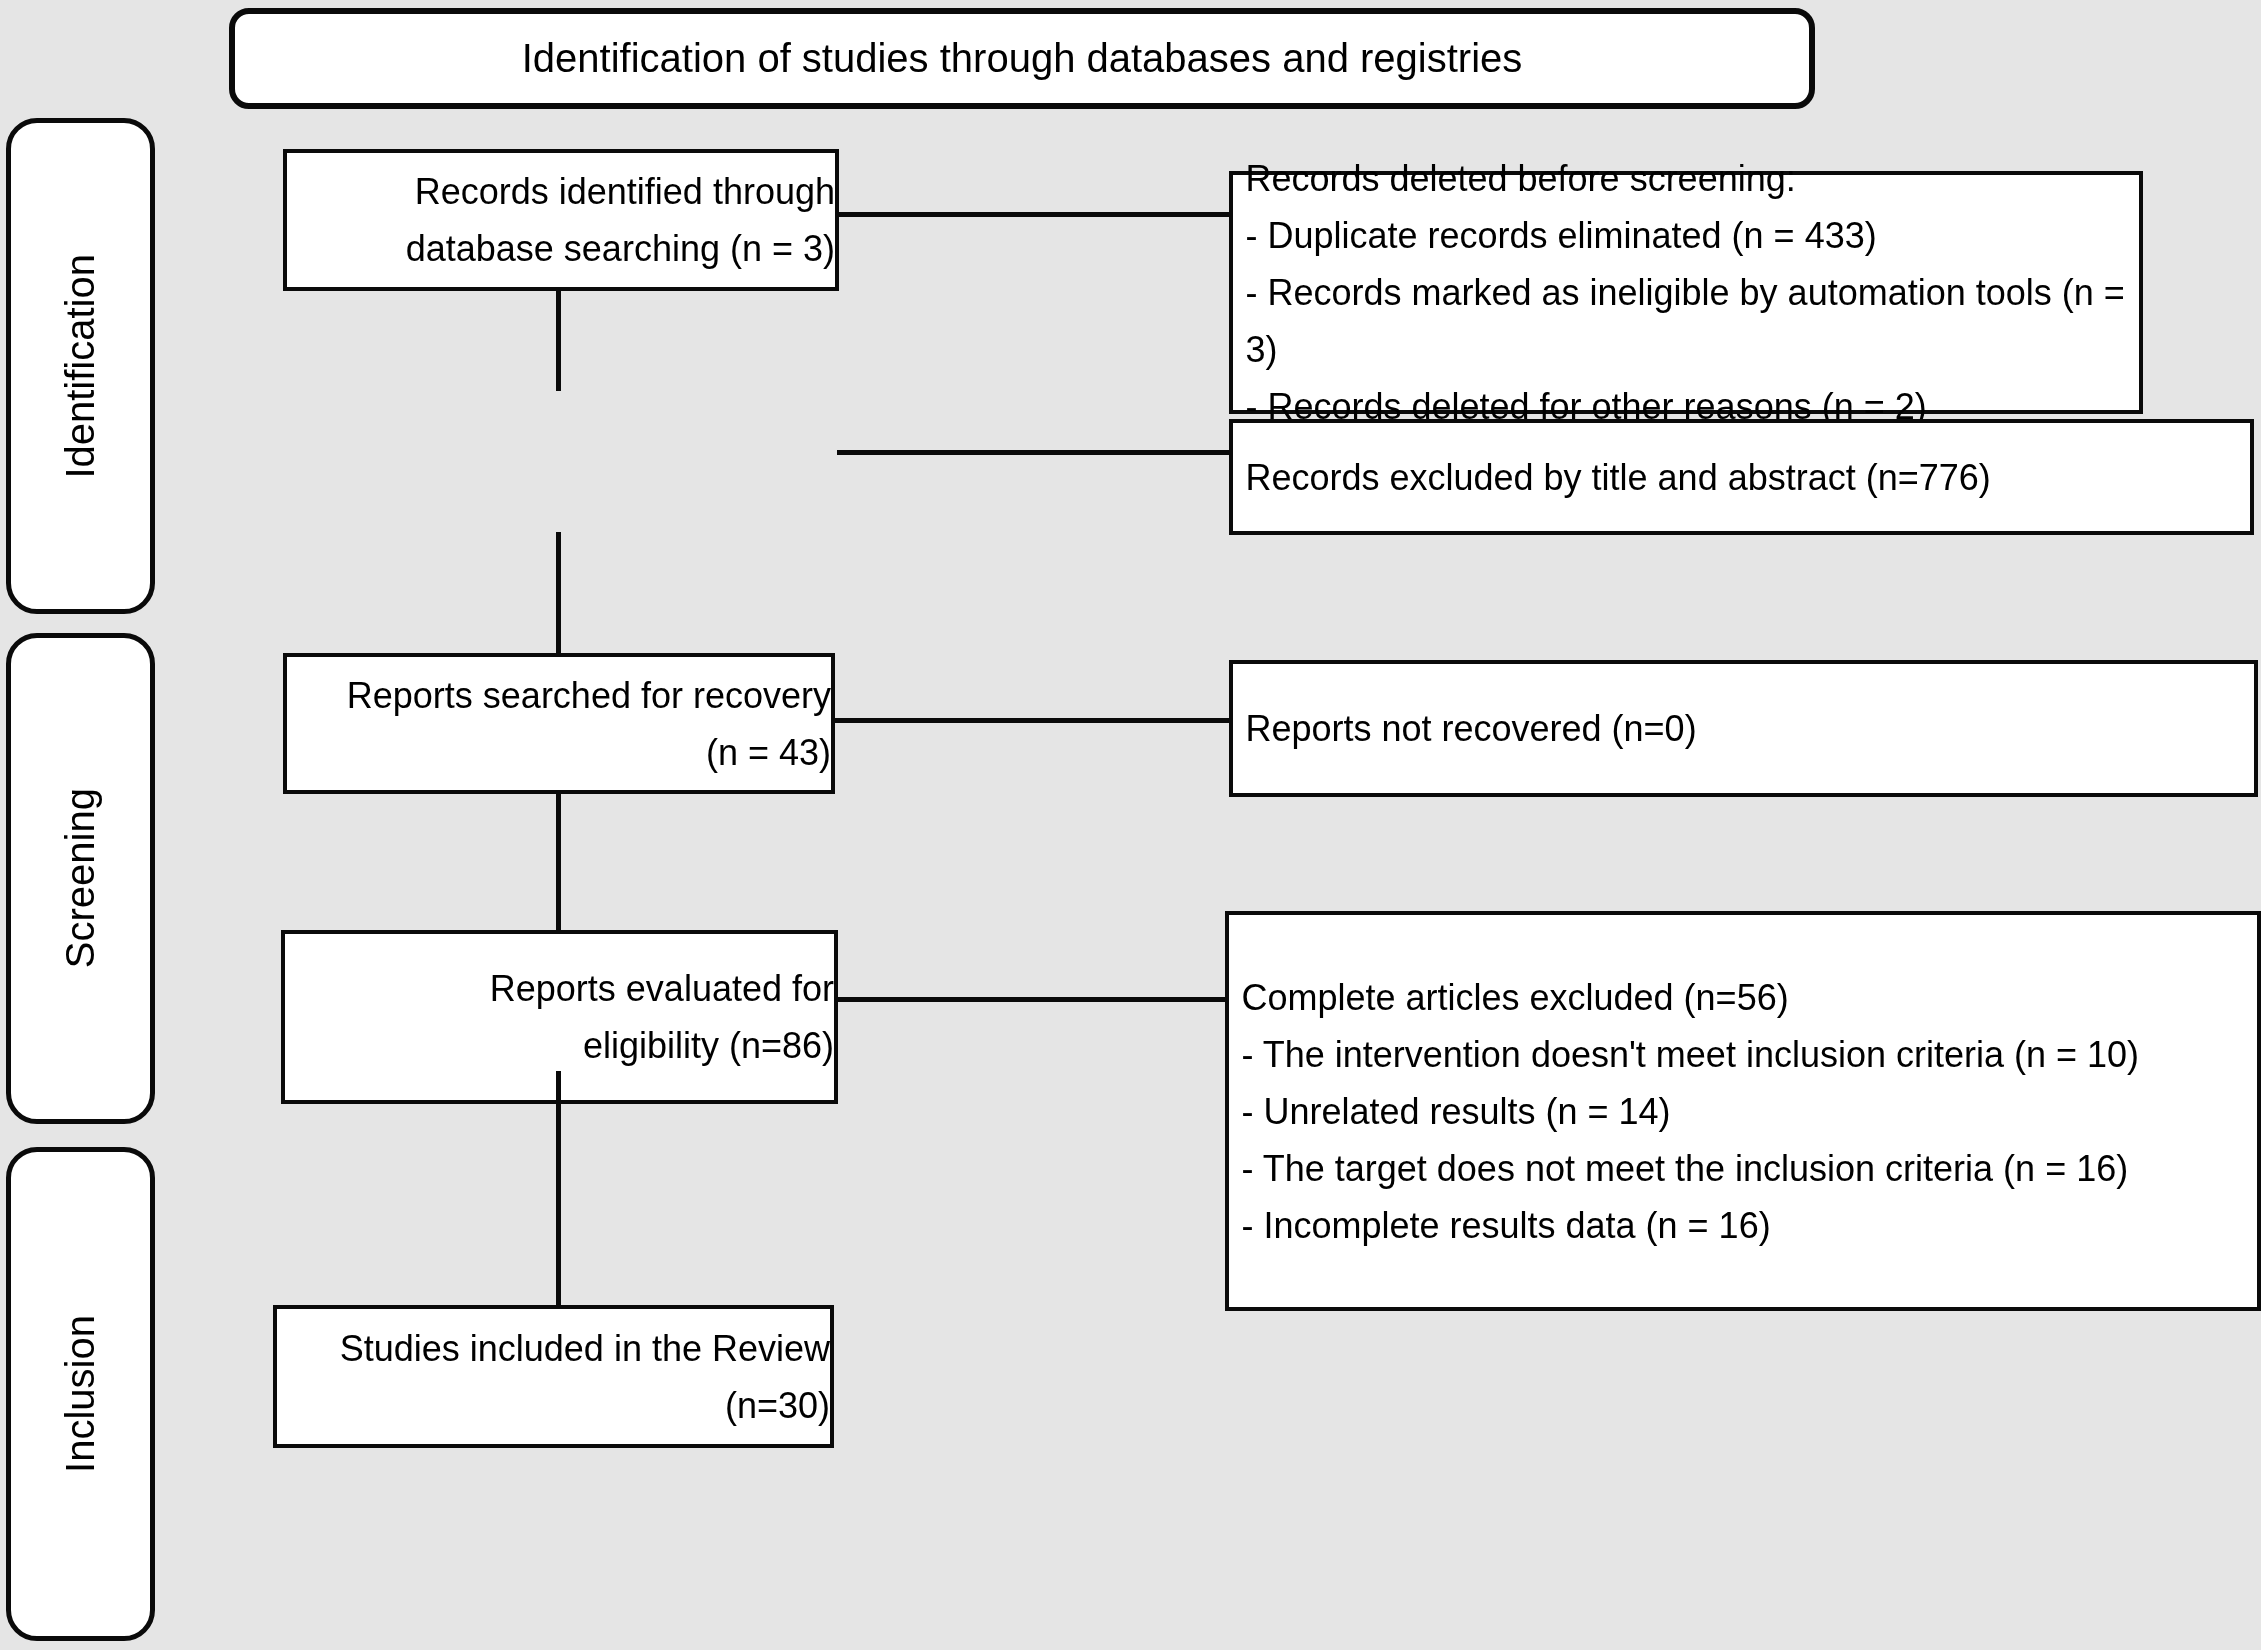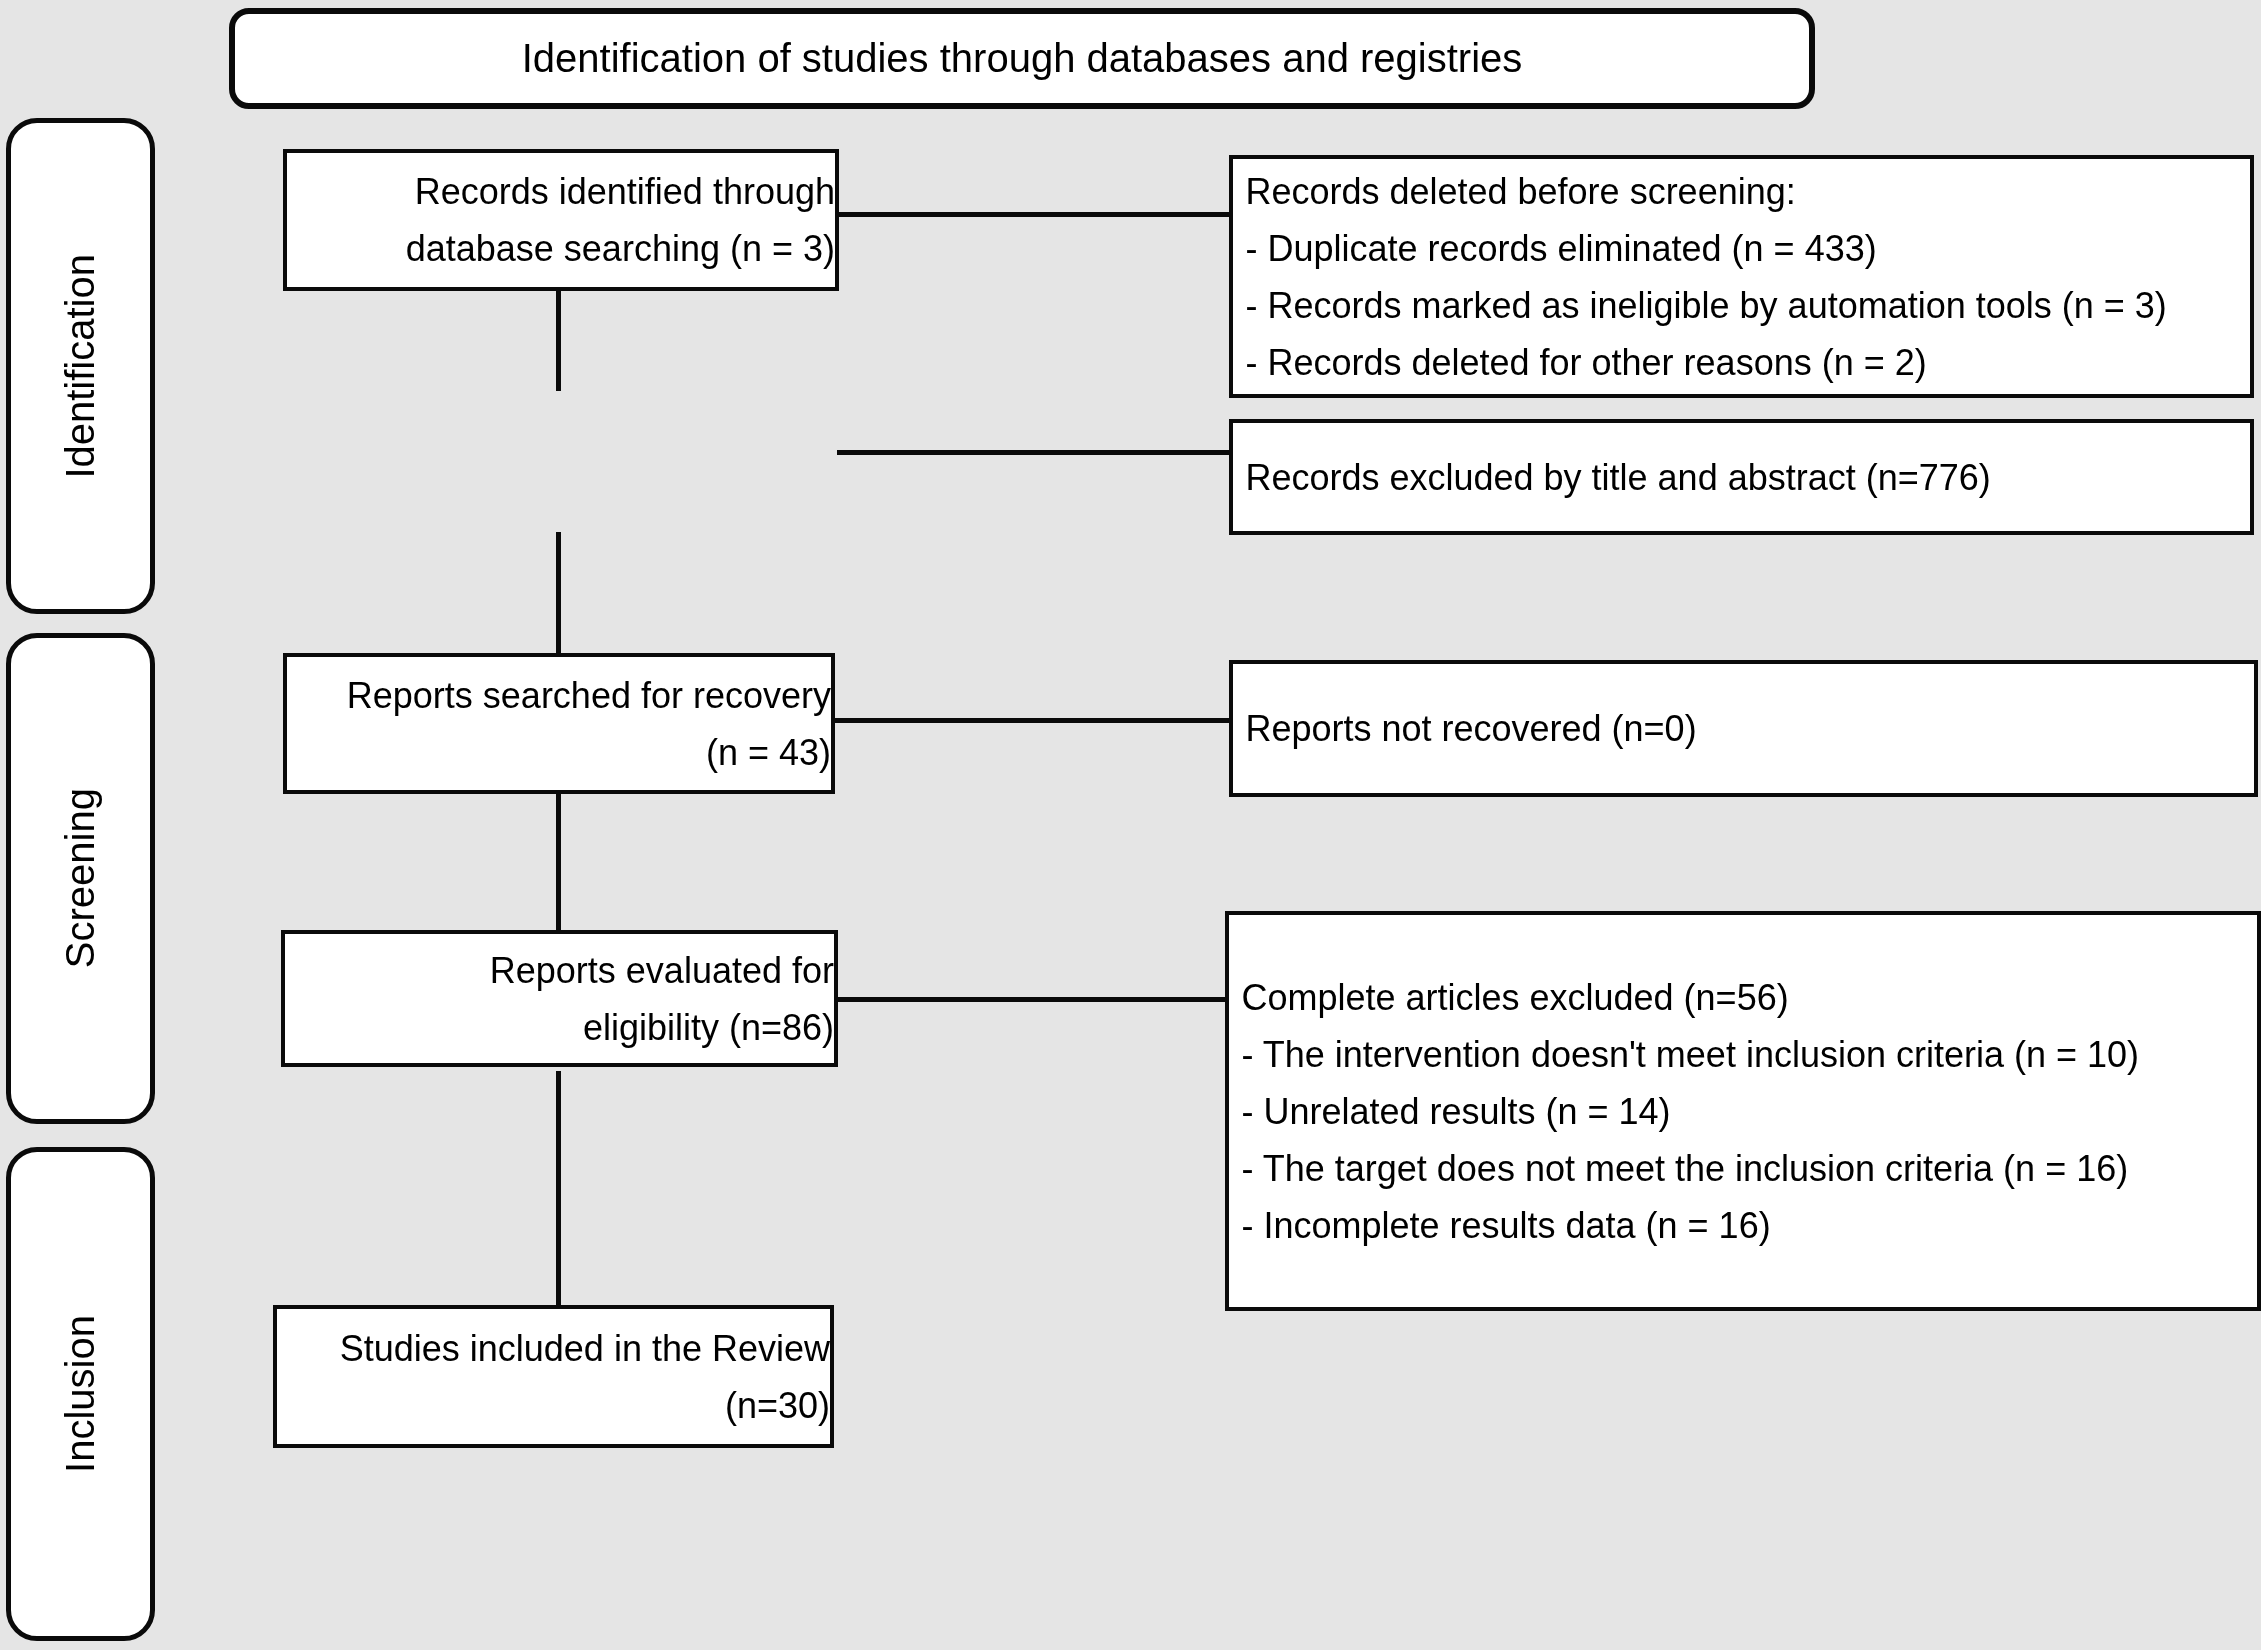--- a/index.html
+++ b/index.html
@@ -92,31 +92,31 @@
     <span class="line">Records identified through</span>
     <span class="line">database searching (n = 3)</span>
   </div>
 
 
   <div class="abs flow-box" style="left:283px; top:653px; width:552px; height:141px;">
     <span class="line">Reports searched for recovery</span>
     <span class="line">(n = 43)</span>
   </div>
 
-  <div class="abs flow-box" style="left:281px; top:930px; width:557px; height:137px;">
+  <div class="abs flow-box" style="left:281px; top:930px; width:557px; height:174px;">
     <span class="line">Reports evaluated for</span>
     <span class="line">eligibility (n=86)</span>
   </div>
 
   <div class="abs flow-box" style="left:273px; top:1305px; width:561px; height:143px;">
     <span class="line">Studies included in the Review</span>
     <span class="line">(n=30)</span>
   </div>
 
-  <div class="abs flow-box left-align" style="left:1229px; top:155px; width:1025px; height:243px;">
+  <div class="abs flow-box left-align" style="left:1229px; top:171px; width:914px; height:243px;">
     <span class="line">Records deleted before screening:</span>
     <span class="line">- Duplicate records eliminated (n = 433)</span>
     <span class="line">- Records marked as ineligible by automation tools (n = 3)</span>
     <span class="line">- Records deleted for other reasons (n = 2)</span>
   </div>
 
   <div class="abs flow-box left-align" style="left:1229px; top:419px; width:1025px; height:116px;">
     <span class="line">Records excluded by title and abstract (n=776)</span>
   </div>
 

